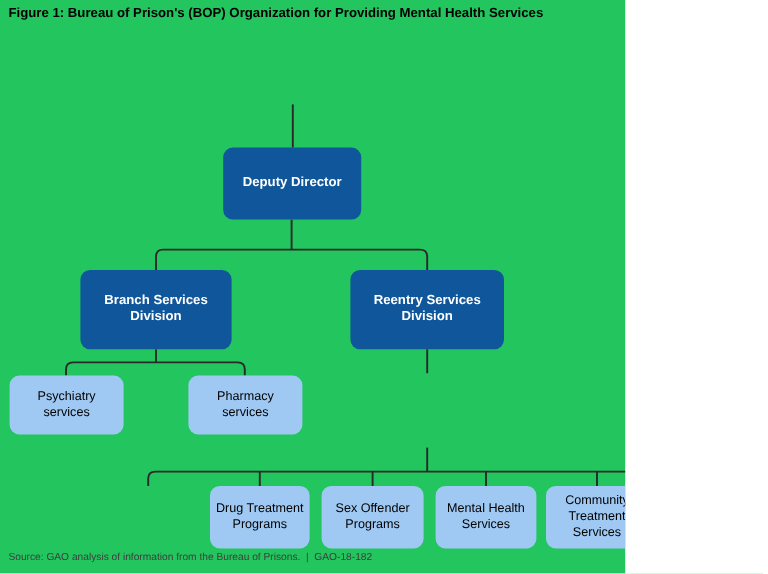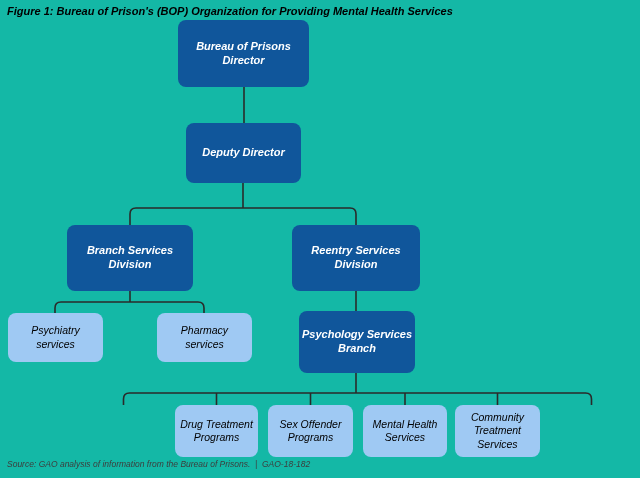--- a/index.html
+++ b/index.html
@@ -1,23 +1,22 @@
 <!DOCTYPE html>
 <html><head>
 <meta charset="utf-8">
 <style>
   html, body { margin: 0; padding: 0; background: #ffffff; }
   .canvas {
     position: relative;
-    width: 640px;
+    width: 521px;
     height: 478px;
-    background: #14b8a6;
+    background: #22c55e;
     font-family: "Liberation Sans", sans-serif;
     overflow: hidden;
-    font-style: italic;
   }
   .figure-title {
     position: absolute;
     left: 7px;
     top: 5px;
     font-size: 11px;
     font-weight: bold;
     color: #000000;
     white-space: pre;
   }
@@ -99,39 +98,35 @@
       <path d="M356 373 V393"></path>
 
       <path d="M123.5 405 V399 Q123.5 393 129.5 393 H585.5 Q591.5 393 591.5 399 V405"></path>
       <path d="M216.5 393 V405"></path>
       <path d="M310.5 393 V405"></path>
       <path d="M405 393 V405"></path>
       <path d="M497.5 393 V405"></path>
     </g>
   </svg>
 
-  <div class="node dark n-director">Bureau of Prisons
-Director</div>
 
   <div class="node dark n-deputy">Deputy Director</div>
 
   <div class="node dark n-health">Branch Services
 Division</div>
 
   <div class="node dark n-reentry">Reentry Services
 Division</div>
 
   <div class="node light n-psychiatry">Psychiatry
 services</div>
 
   <div class="node light n-pharmacy">Pharmacy
 services</div>
 
-  <div class="node dark n-psychology">Psychology Services
-Branch</div>
 
 
   <div class="node light n-drug">Drug Treatment
 Programs</div>
 
   <div class="node light n-sexoffender">Sex Offender
 Programs</div>
 
   <div class="node light n-mentalhealth">Mental Health
 Services</div>

